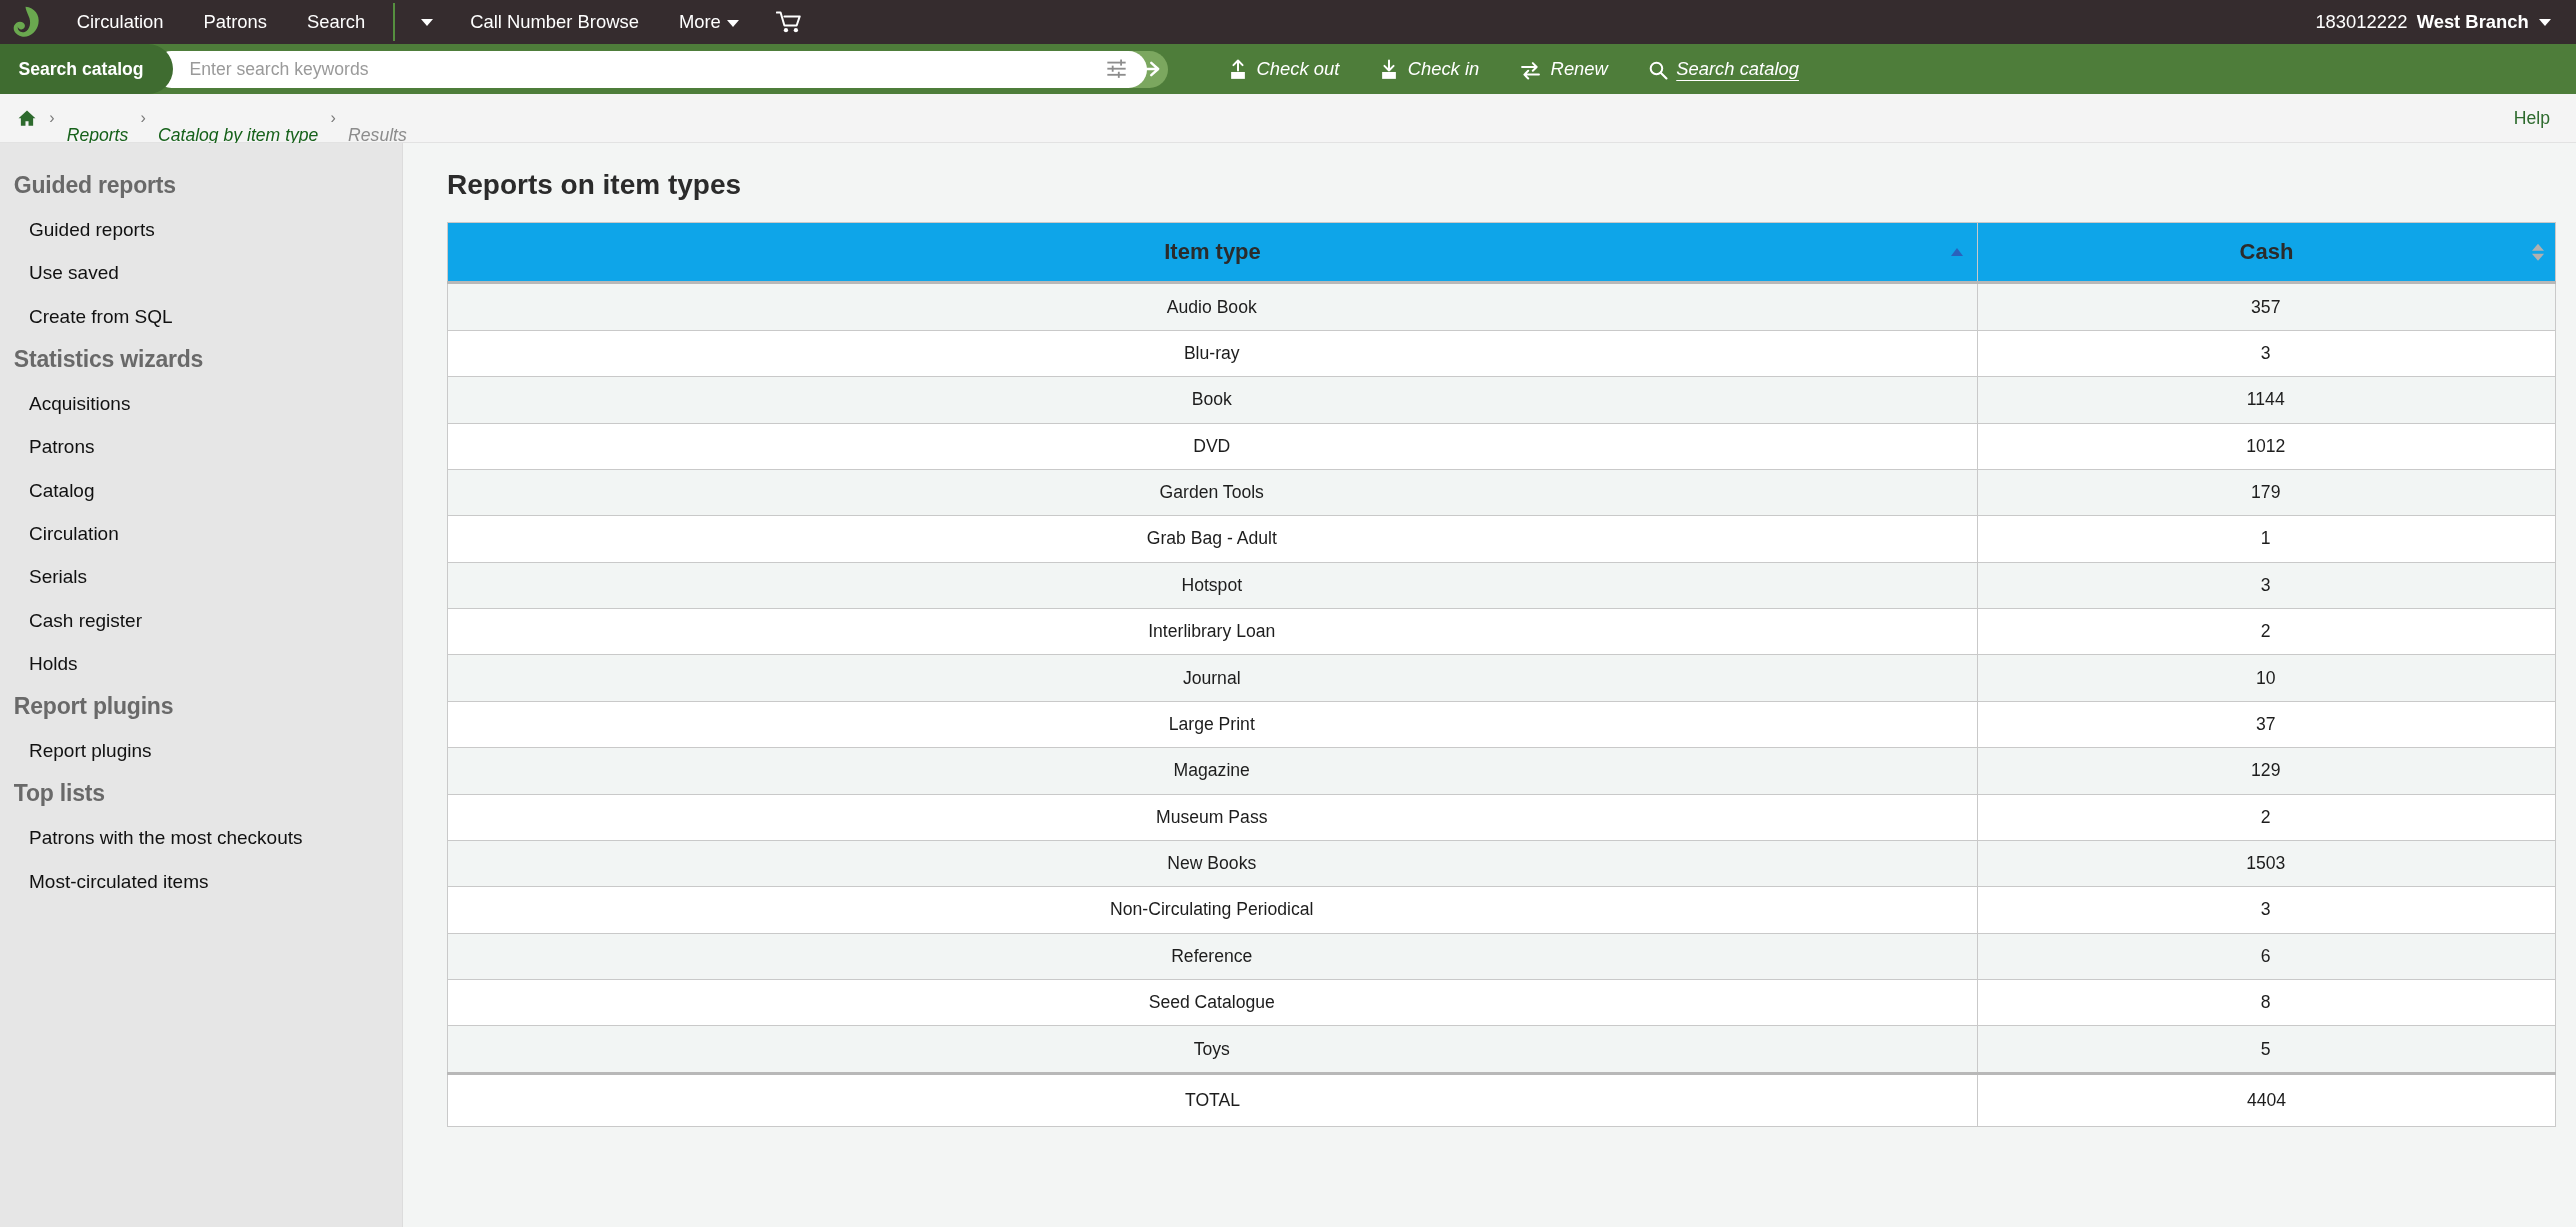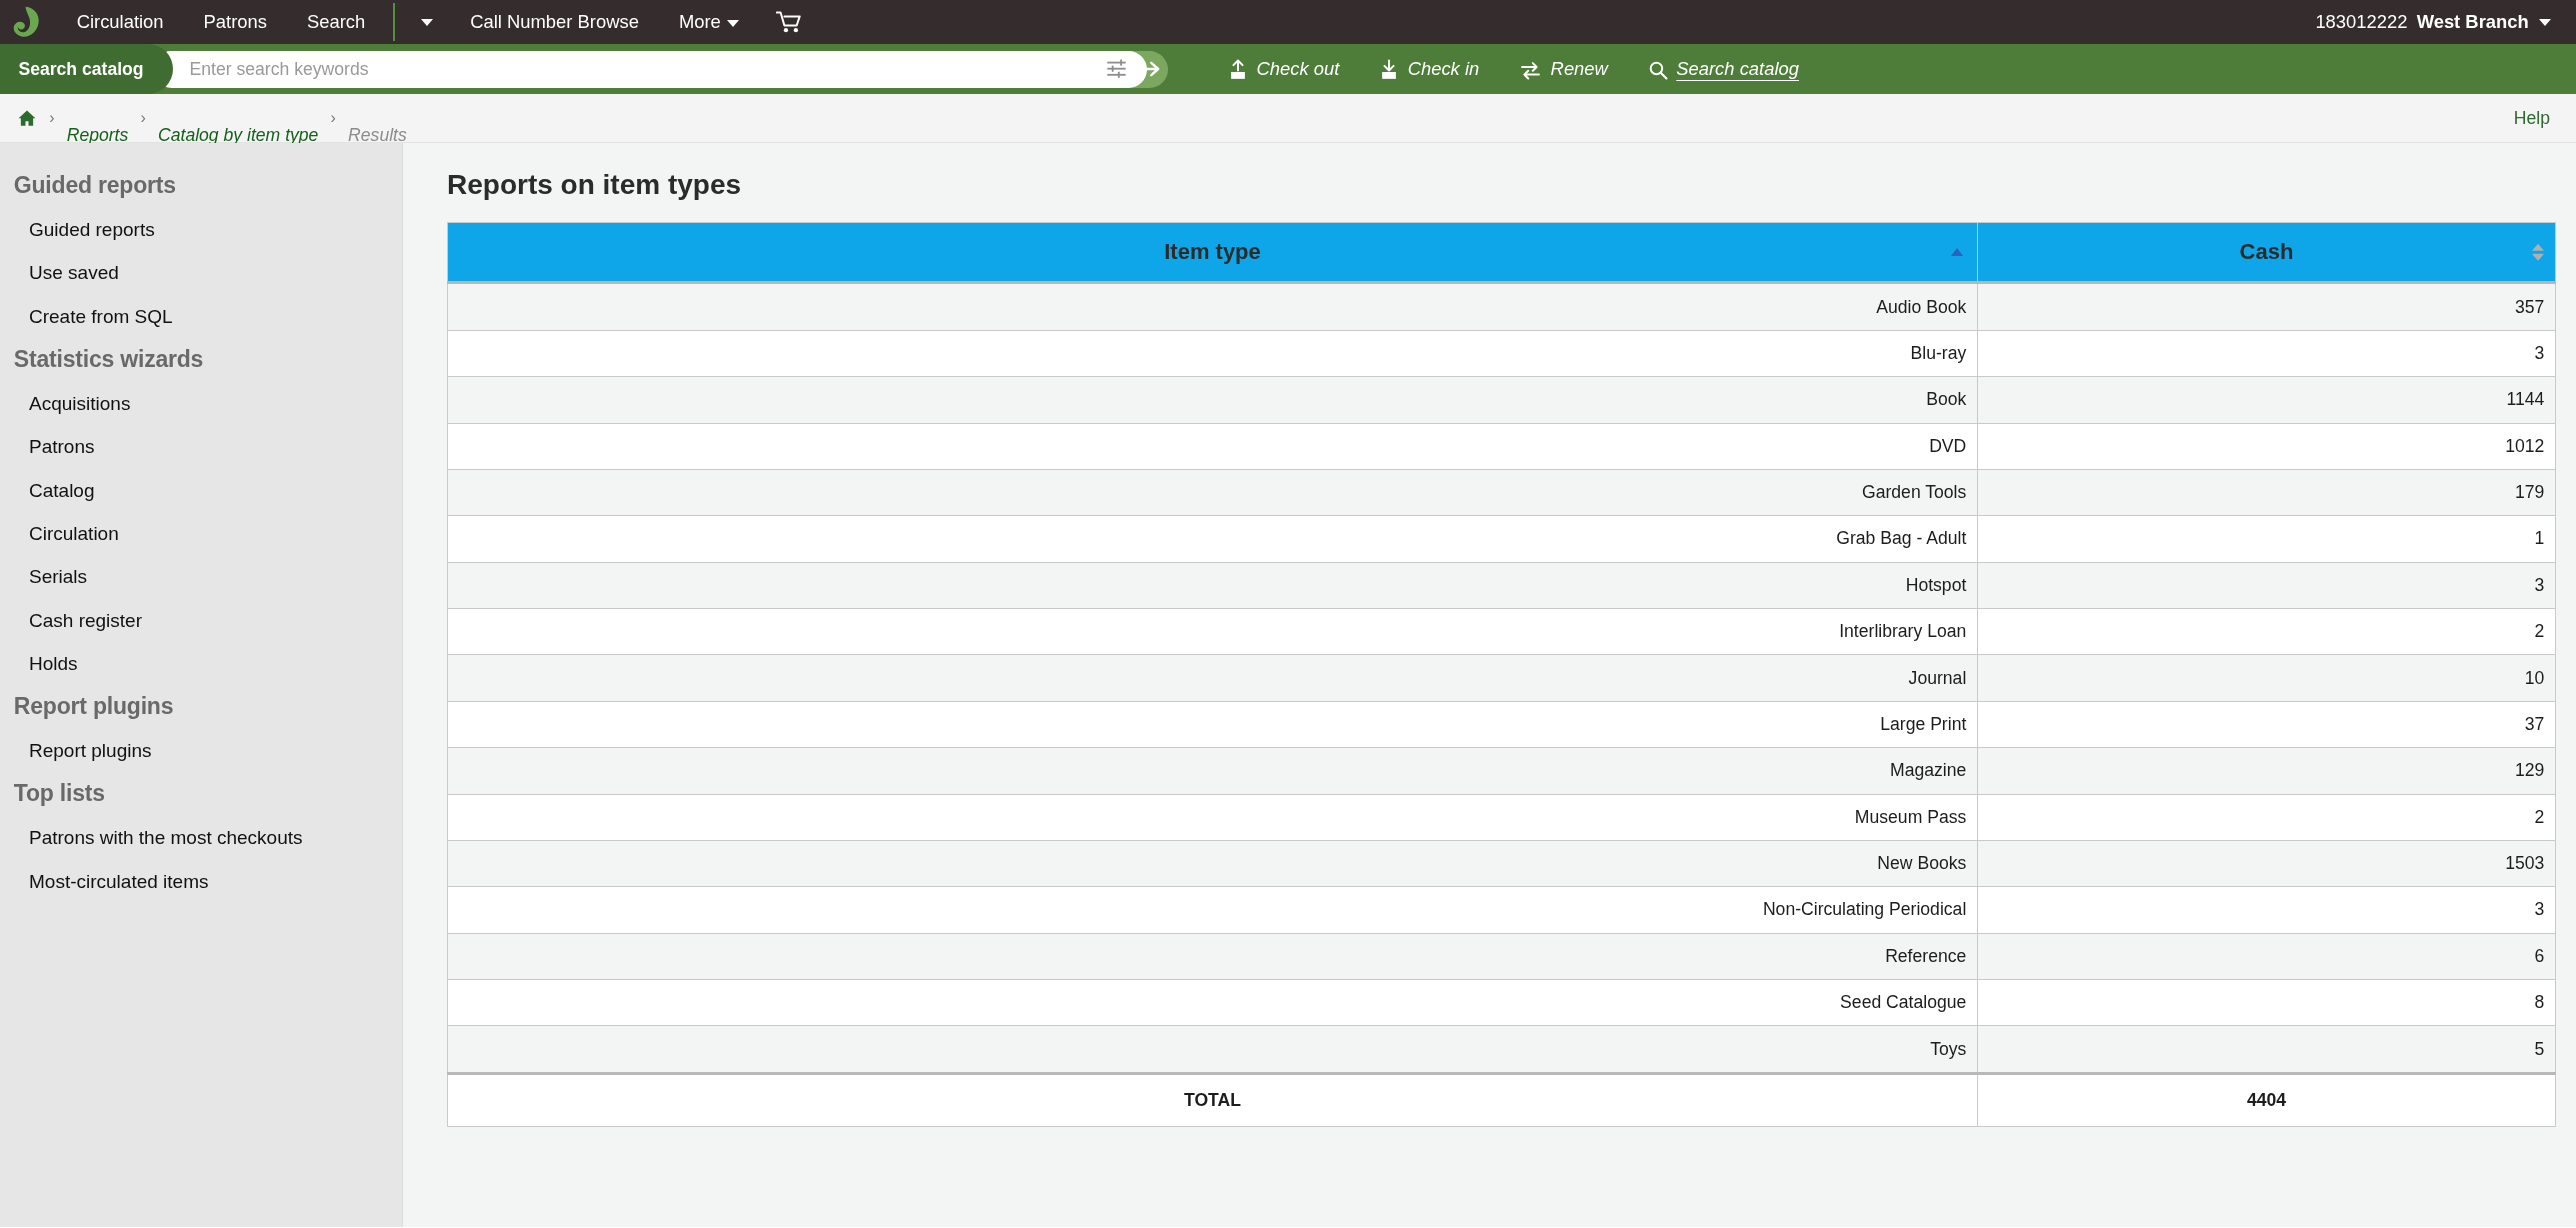--- a/index.html
+++ b/index.html
@@ -275,31 +275,31 @@
   .sort-both .dn {
     width: 0; height: 0;
     border-left: 6.9px solid transparent;
     border-right: 6.9px solid transparent;
     border-top: 7.6px solid #b0b0b0;
   }
   table.report tbody td {
     border: 0.8px solid #c9c9c9;
     padding: 12.2px 10.7px 12.2px 9.2px;
     color: #1d1d1d;
-    text-align: right;
+    text-align: center;
     white-space: nowrap;
     overflow: hidden;
     text-overflow: ellipsis;
   }
   table.report tbody tr.odd td { background: #f2f5f4; }
   table.report tbody tr.even td { background: #ffffff; }
   table.report tbody tr.total-row td {
     background: #ffffff;
     border-top: 3.1px solid #b8b8b8;
-    font-weight: bold;
+    font-weight: normal;
     text-align: center;
     padding: 15.3px 10.7px;
   }
   td.total-label { text-align: center !important; }
   td.total-value { text-align: center !important; }
 </style>
 </head>
 <body>
 
 <div class="navbar">

